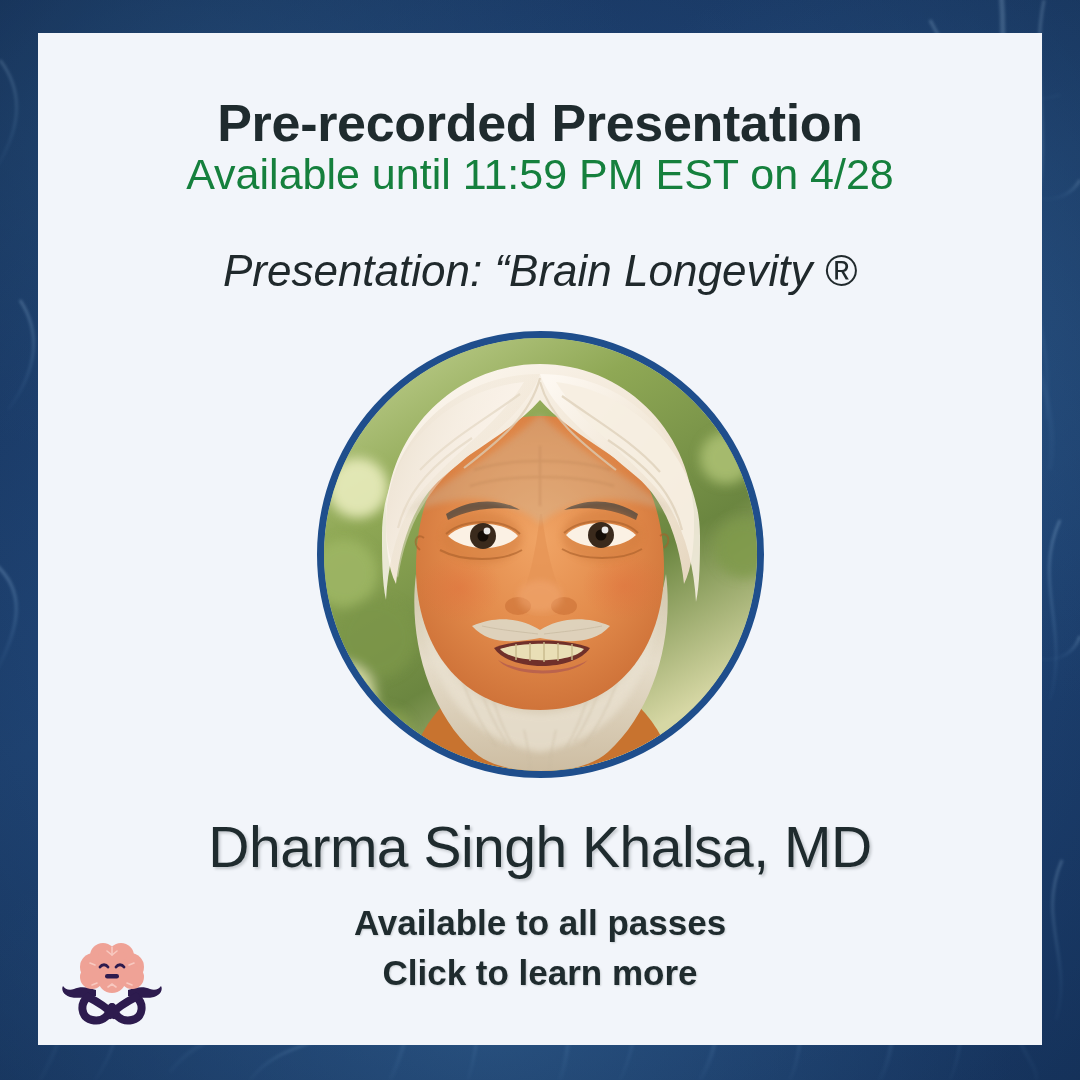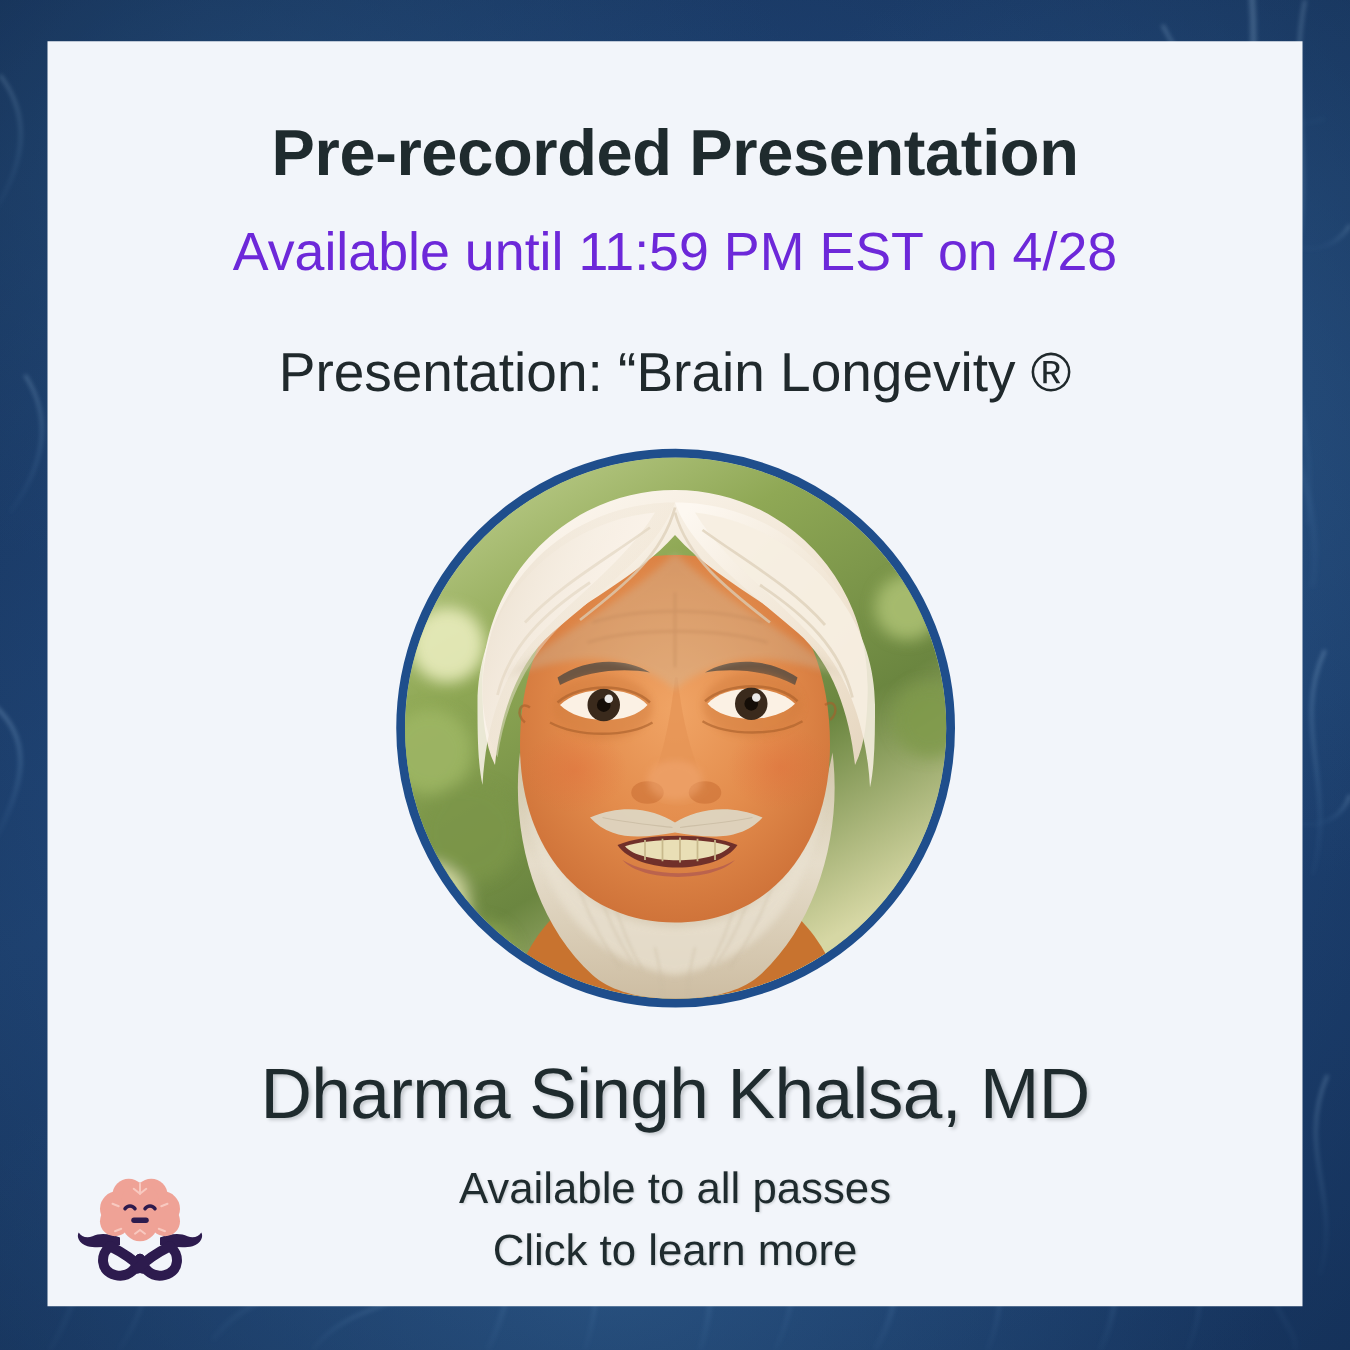--- a/index.html
+++ b/index.html
@@ -63,31 +63,32 @@
     margin-top: 62px;
     font-size: 52px;
     font-weight: 700;
     color: #1f2b2e;
     letter-spacing: -0.3px;
     line-height: 1.08;
     text-align: center;
   }
 
   .subhead {
-    margin-top: 28px;
+    margin-top: 0;
     font-size: 43px;
     font-weight: 400;
-    color: #6d28d9;
+    color: #15803d;
     line-height: 1.1;
     text-align: left;
   }
 
   .talk-title {
     margin-top: 44px;
     font-size: 44px;
+    font-style: italic;
     font-weight: 400;
     color: #20292c;
     line-height: 1.34;
     text-align: right;
     max-width: 860px;
   }
   .talk-title .tline { display: block; }
 
   
   .portrait-wrap {
@@ -121,21 +122,21 @@
 
   .note {
     margin-top: 18px;
     font-size: 35px;
     font-weight: 400;
     color: #1f2b2e;
     line-height: 1.42;
     text-align: center;
     text-shadow: 1px 1px 2px rgba(31,43,46,0.18);
   }
-  .note .nline { display: block; }
+  .note .nline { display: block; font-weight: bold; }
 
   
   .logo {
     position: absolute;
     left: 20px;
     bottom: 10px;
     width: 108px;
     height: 108px;
   }
   .logo svg { display: block; width: 100%; height: 100%; }

